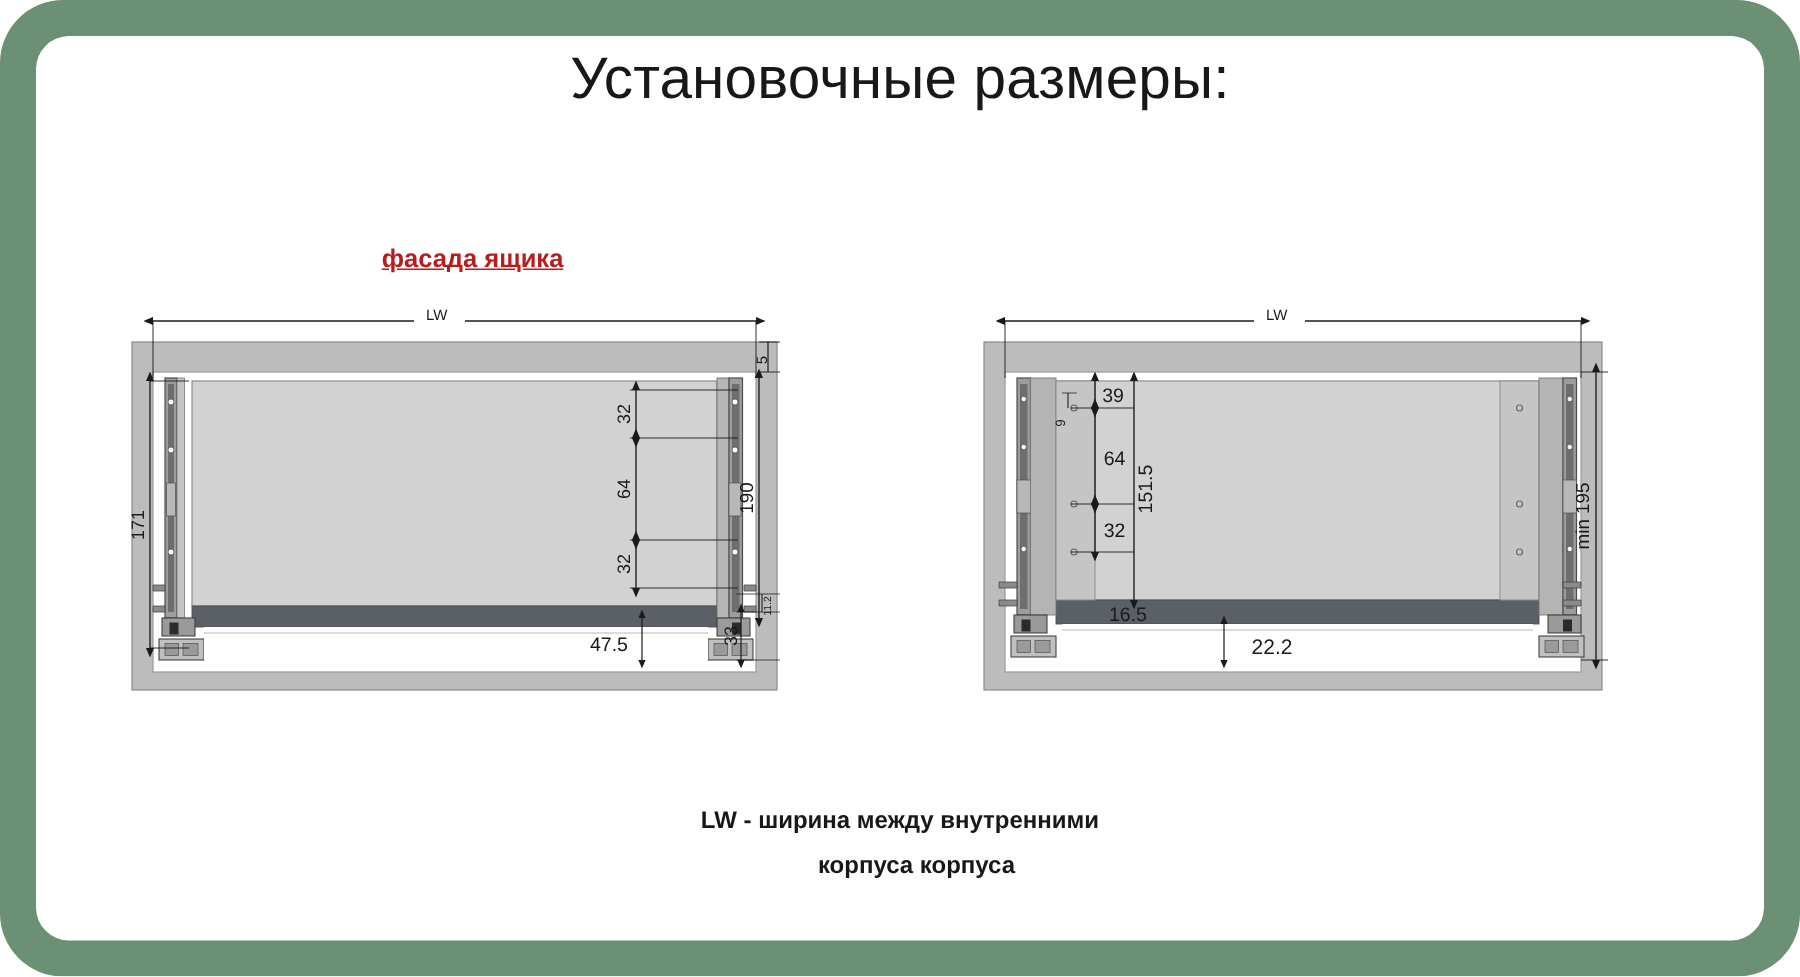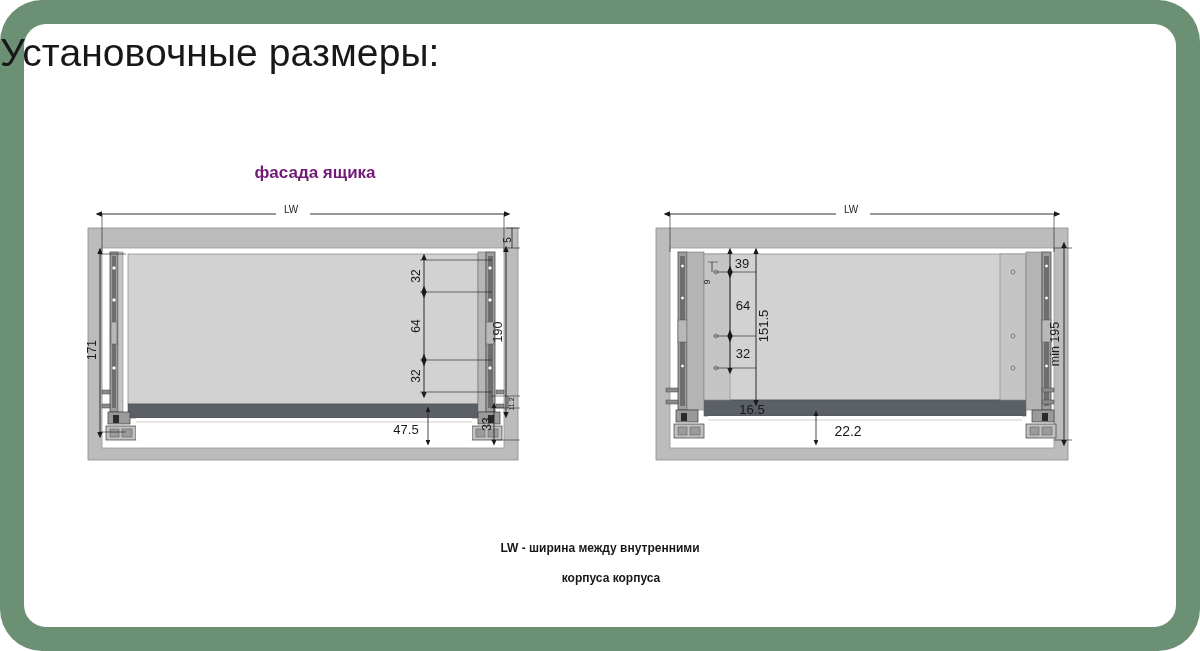--- a/index.html
+++ b/index.html
@@ -33,43 +33,45 @@
     width: 1152px; height: 603px;
     background: #ffffff;
     border-radius: 22px;
     box-sizing: border-box;
   }
   
   .page-title {
     position: absolute;
     left: 0; top: 31px;
     width: 1200px;
+    text-align: center;
     font-size: 39px;
     font-weight: 400;
     color: #18181a;
     letter-spacing: 0.1px;
     white-space: nowrap;
   }
   .sub-title {
     position: absolute;
     font-size: 17px;
     font-weight: 700;
-    color: #701a75;
+    color: #b91c1c;
     white-space: nowrap;
     text-align: center;
+    text-decoration: underline;
   }
   .sub-left  { left: 120px; top: 163px; width: 390px; }
   .sub-right { left: 640px; top: 163px; width: 500px; }
 
   .caption {
     position: absolute;
     left: 0; top: 533px;
     width: 1200px;
     text-align: center;
-    font-size: 12px;
+    font-size: 16px;
     font-weight: 700;
     color: #18181a;
     line-height: 30px;
   }
   .caption .l2 { display: block; padding-left: 22px; }
 
   
   .draw {
     position: absolute;
   }

